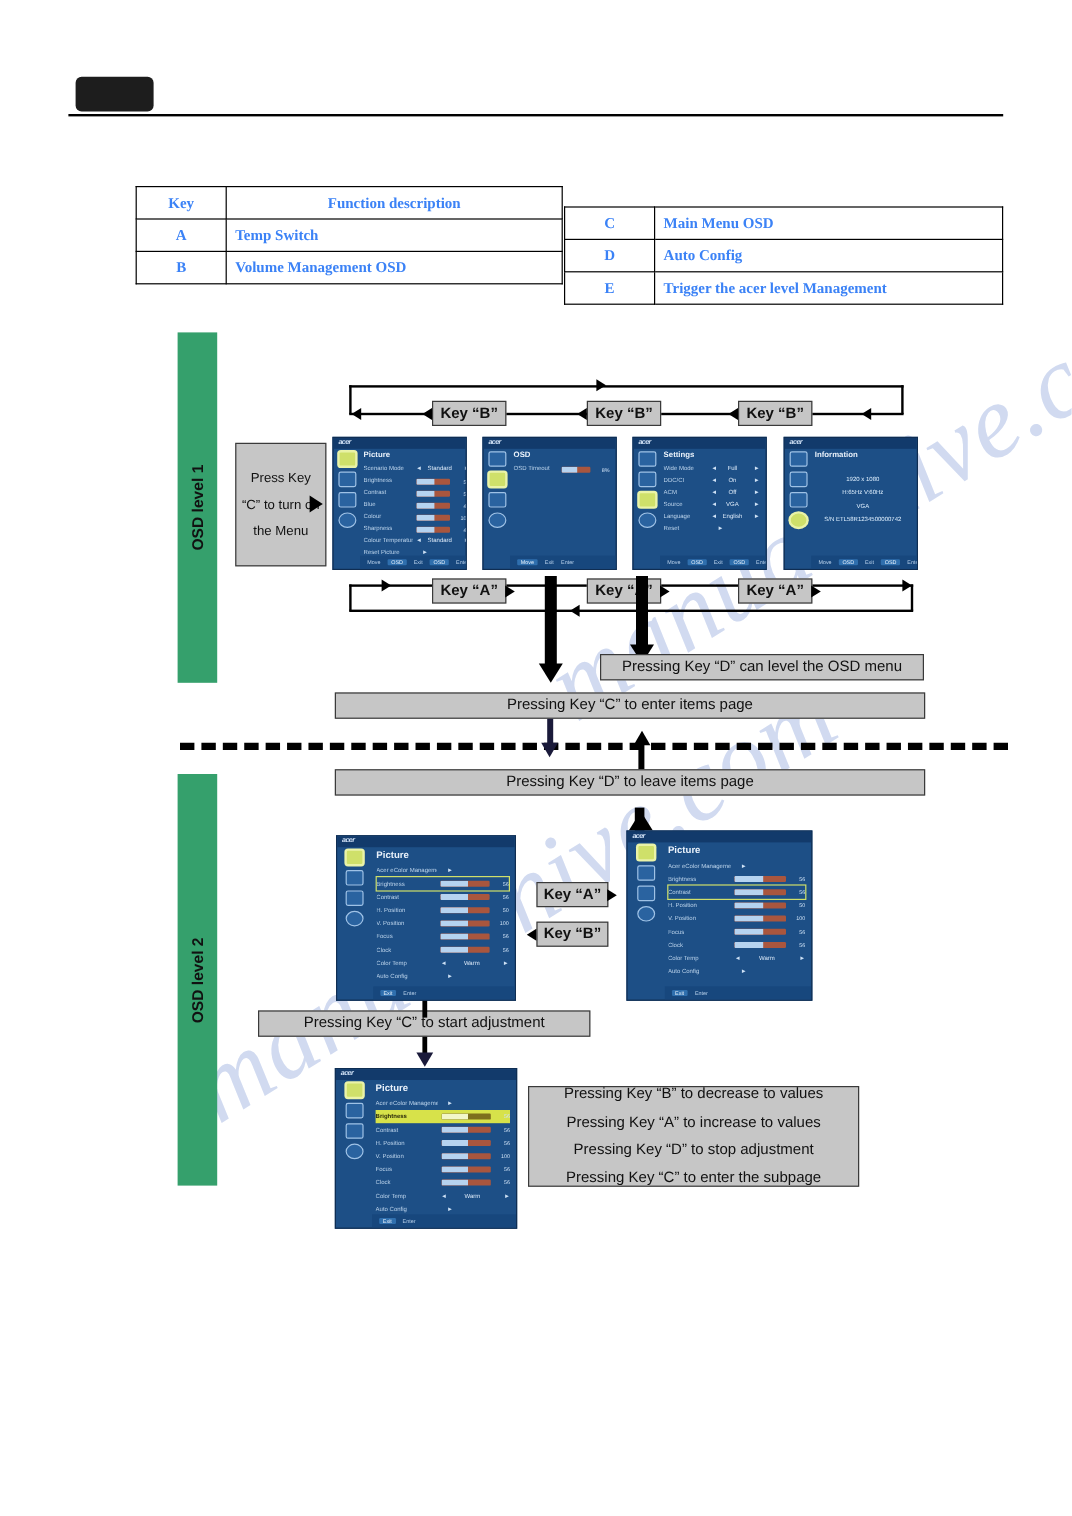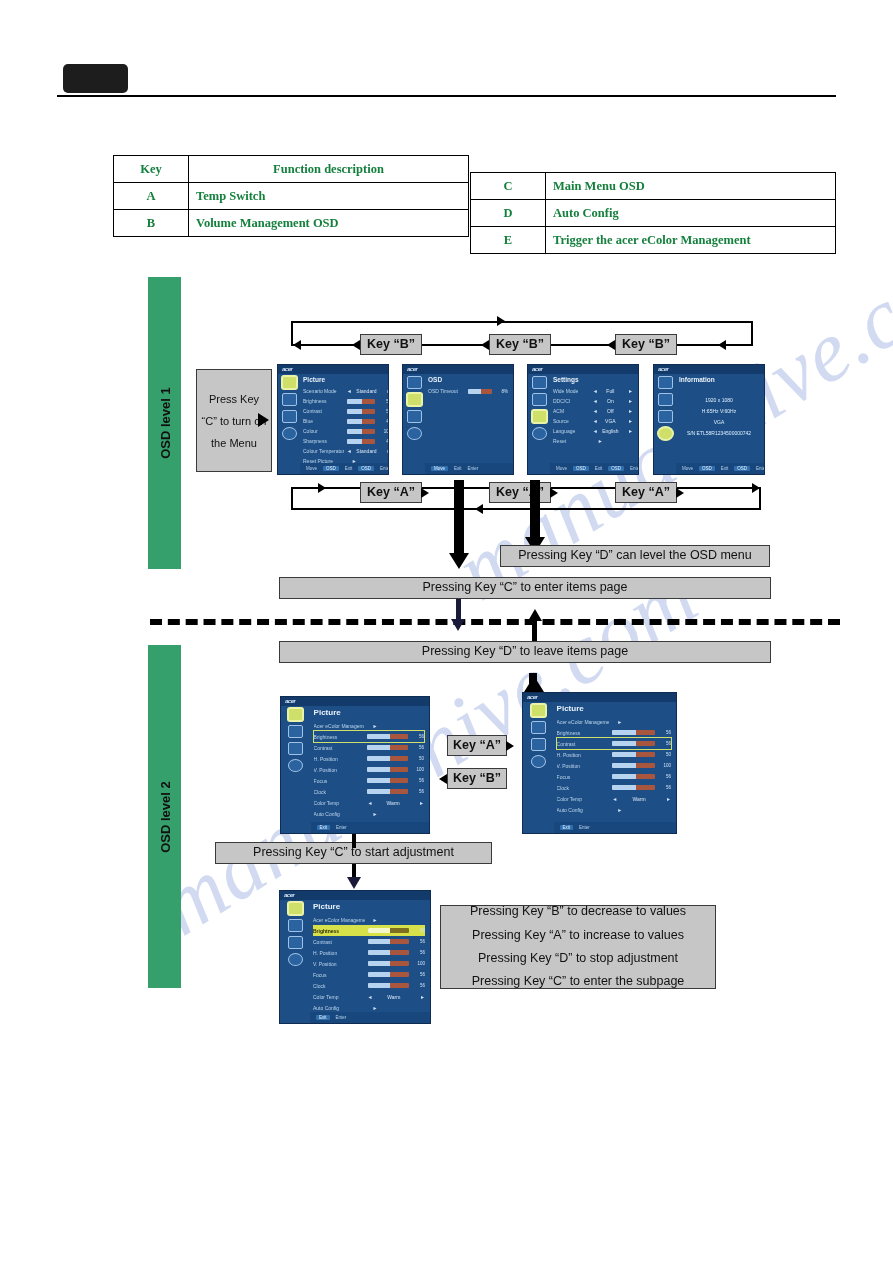--- a/index.html
+++ b/index.html
@@ -10,21 +10,21 @@
   .hdr-box{position:absolute;left:63px;top:64px;width:65px;height:29px;background:#1d1d1d;border-radius:5px;}
   .hdr-rule{position:absolute;left:57px;top:95px;width:779px;height:2px;background:#000;}
 
   
   .wm{position:absolute;color:#c9d4ee;font-size:86px;font-style:italic;font-family:"Liberation Serif",serif;
       user-select:none;white-space:nowrap;letter-spacing:1px;opacity:.85;}
   .wm1{left:418px;top:365px;transform:rotate(-32deg);}
   .wm2{left:120px;top:700px;transform:rotate(-32deg);}
 
   
-  .tbl{position:absolute;border-collapse:collapse;font-family:"Liberation Serif",serif;font-weight:bold;font-size:12.5px;color:#15803d;}
+  .tbl{position:absolute;border-collapse:collapse;font-family:"Liberation Serif",serif;font-weight:bold;font-size:12.5px;color:#3b82f6;}
   .tbl td,.tbl th{border:1.6px solid #000;padding:0 7px;height:26px;vertical-align:middle;}
   .tbl-l{left:113px;top:155px;}
   .tbl-l .c1{width:60px;text-align:center;}
   .tbl-l .c2{width:265px;}
   .tbl-l .hd{text-align:center;}
   .tbl-r{left:470px;top:172px;}
   .tbl-r .c1{width:60px;text-align:center;}
   .tbl-r .c2{width:275px;}
 
   
@@ -115,21 +115,21 @@
         <tr>
       <td class="c1">C</td>
       <td class="c2">Main Menu OSD</td>
     </tr>
     <tr>
       <td class="c1">D</td>
       <td class="c2">Auto Config</td>
     </tr>
     <tr>
       <td class="c1">E</td>
-      <td class="c2">Trigger the acer eColor Management</td>
+      <td class="c2">Trigger the acer level Management</td>
     </tr>
   </tbody>
     </table>
 
   <div class="green g1">
     <span>OSD level 1</span>
   </div>
   <div class="green g2">
     <span>OSD level 2</span>
   </div>

